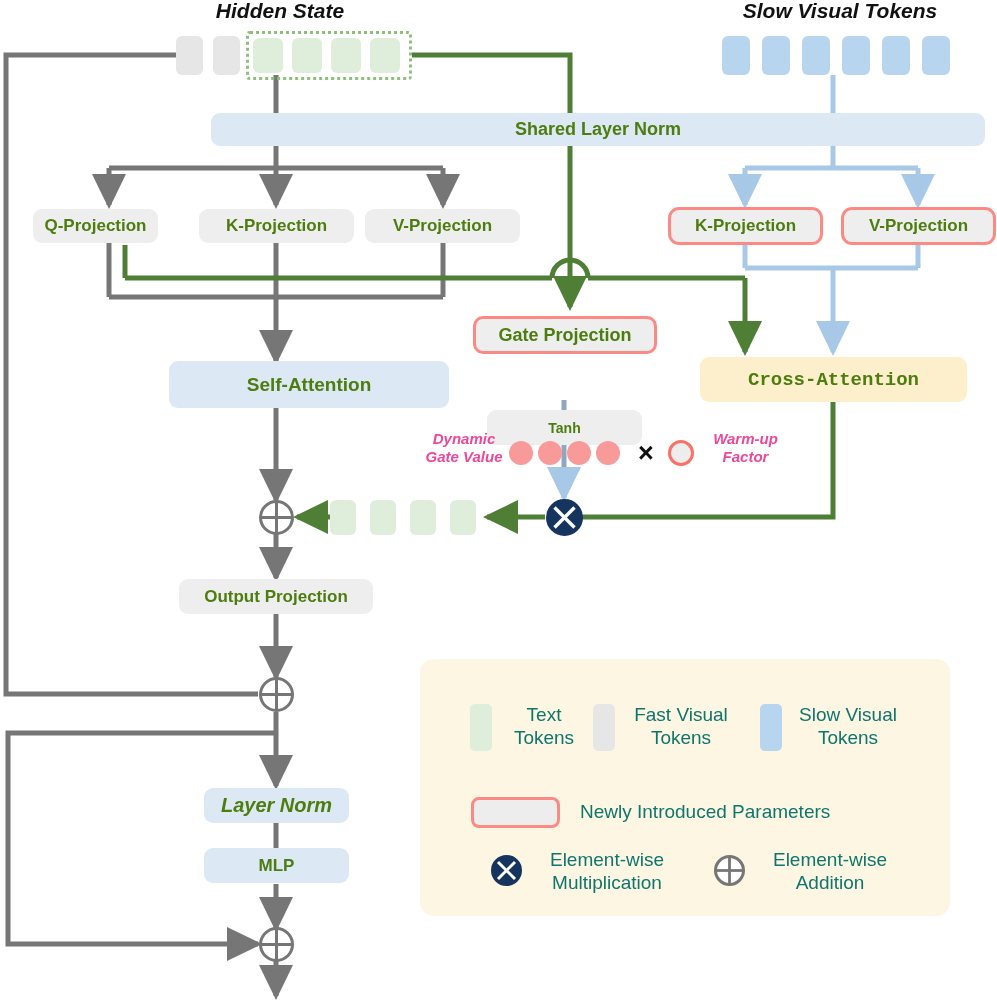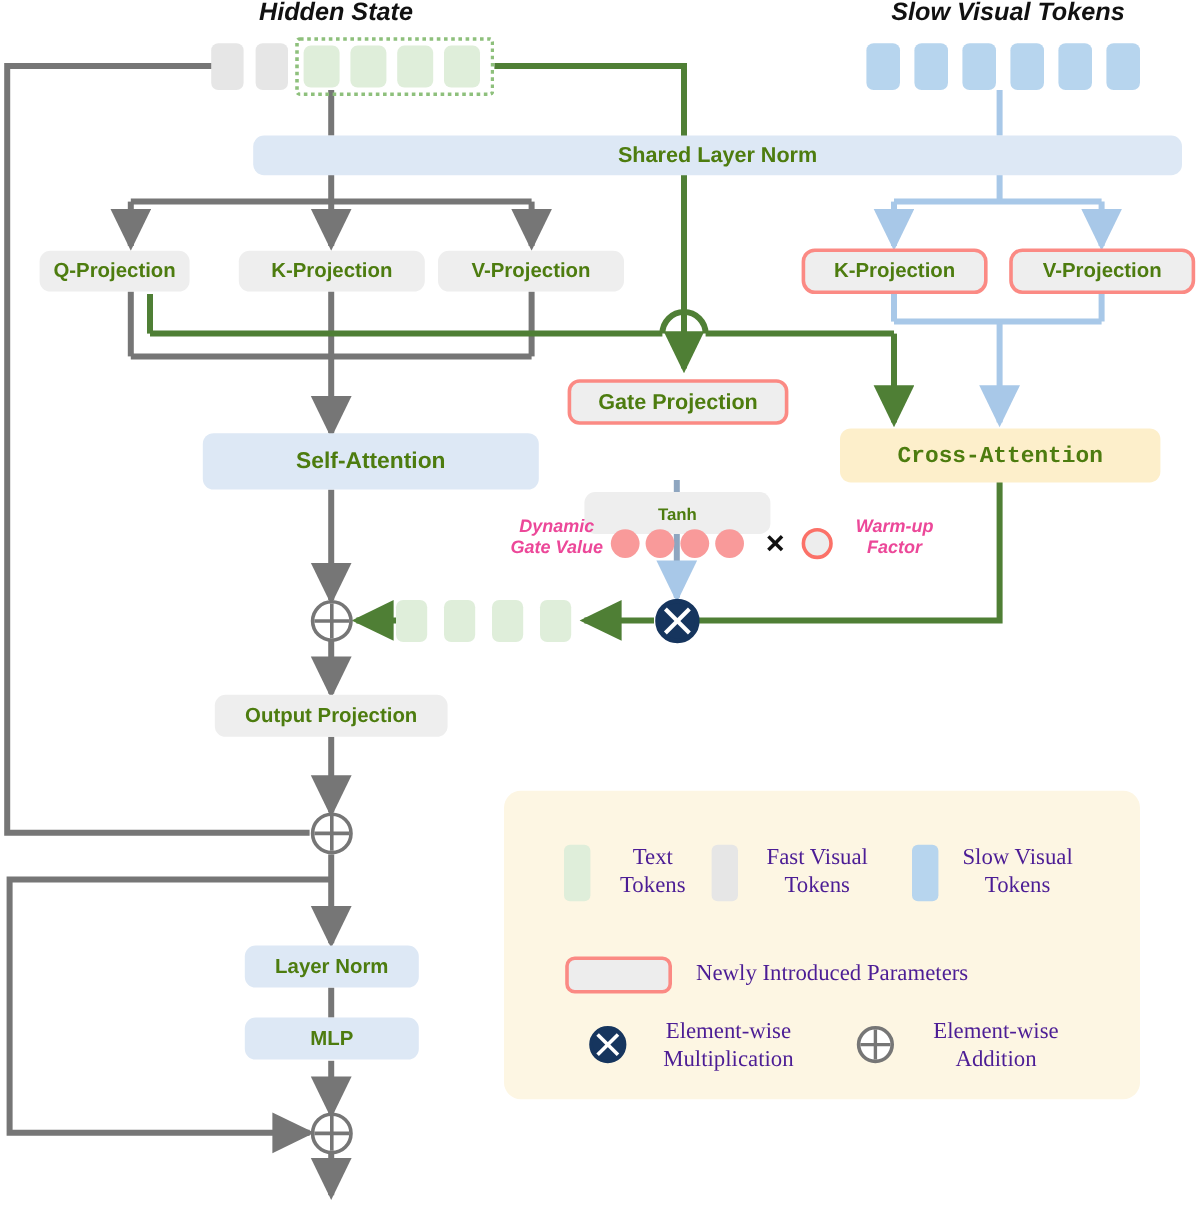--- a/index.html
+++ b/index.html
@@ -31,22 +31,22 @@
   .dot{position:absolute;border-radius:50%;background:#f99a9a;}
   .warmcircle{position:absolute;border-radius:50%;background:#ededed;border:3px solid #fb7168;box-sizing:border-box;}
   .xmark{position:absolute;font-weight:bold;color:#111;display:flex;align-items:center;justify-content:center;}
 
   .op{position:absolute;border-radius:50%;box-sizing:border-box;}
   .op-plus{border:3px solid #767676;background:#fff;}
   .op-times{border:4px solid #16355e;background:#16355e;}
 
   #legend{position:absolute;left:420px;top:659px;width:530px;height:257px;
           background:#fdf6e3;border-radius:14px;}
-  .lg-text{position:absolute;text-align:center;color:#4c1d95;line-height:1.22;
-           font-family:Liberation Serif, serif;}
+  .lg-text{position:absolute;text-align:center;color:#0f766e;line-height:1.22;
+           font-family:Liberation Sans, sans-serif;}
   .lg-swatch{position:absolute;border-radius:5px;}
 </style>
 </head>
 <body>
 
 <div id="stage">
 
   <svg id="wires" viewBox="0 0 997 1005">
     <defs>
       <marker id="ag" markerWidth="9" markerHeight="9" refX="6.2" refY="3.4" orient="auto">
@@ -223,21 +223,21 @@
 
   <div class="op op-plus" style="left:259px;top:927px;width:35px;height:35px;"></div>
   <svg style="position:absolute;left:259px;top:927px;width:35px;height:35px;">
     <line x1="17.5" y1="3" x2="17.5" y2="32" stroke="#767676" stroke-width="3"></line>
     <line x1="3" y1="17.5" x2="32" y2="17.5" stroke="#767676" stroke-width="3"></line>
   </svg>
 
   <div class="node gray-node" style="left:179px;top:579px;width:194px;height:35px;font-size:17px;">
     <span>Output Projection</span>
   </div>
-  <div class="node blue-node" style="left:204px;top:788px;width:145px;height:35px;font-size:17px;">
+  <div class="node blue-node" style="left:204px;top:788px;width:145px;height:35px;font-size:20px;font-style:italic;">
     <span>Layer Norm</span>
   </div>
   <div class="node blue-node" style="left:204px;top:848px;width:145px;height:35px;font-size:17px;">
     <span>MLP</span>
   </div>
 
   <div id="legend">
 
     <div class="lg-swatch" style="left:50px;top:45px;width:22px;height:47px;background:#dfeeda;"></div>
     <div class="lg-text" style="left:78px;top:44px;width:92px;font-size:19px;">

